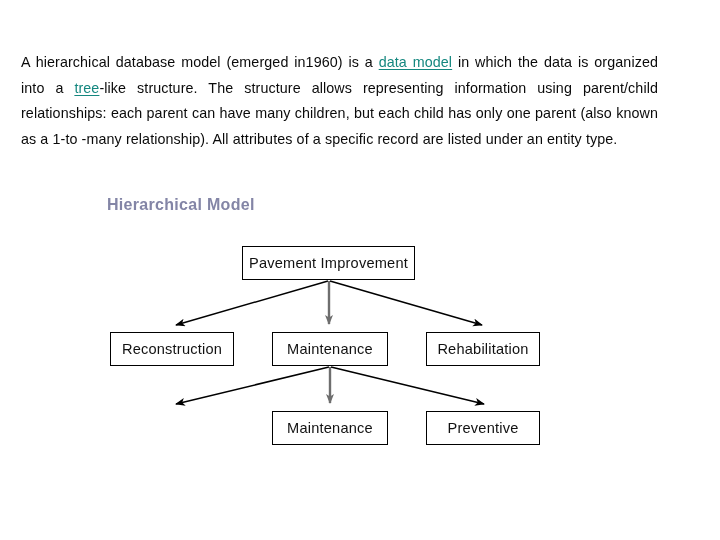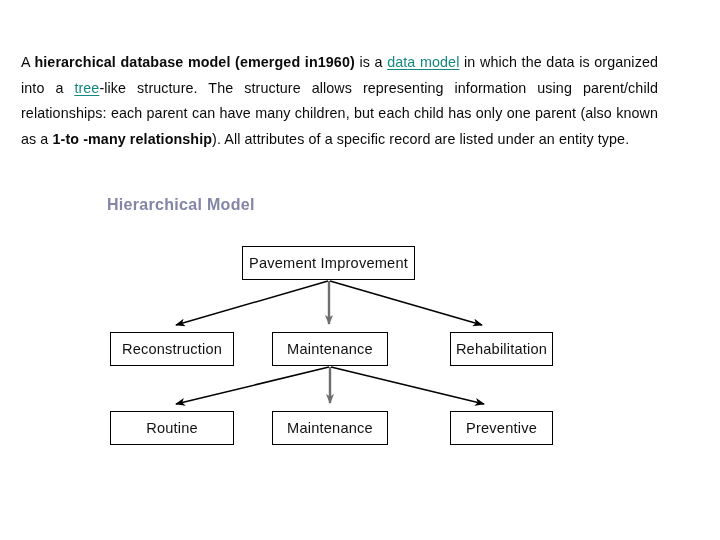--- a/index.html
+++ b/index.html
@@ -21,21 +21,21 @@
     position: absolute;
     left: 21px;
     top: 36px;
     width: 637px;
     font-size: 14.3px;
     line-height: 25.5px;
     text-align: justify;
     color: #0a0a0a;
     letter-spacing: 0.1px;
   }
-  #paragraph .b { font-weight: bold; }
+  #paragraph .b { font-weight: normal; }
   #paragraph .lnk {
     color: #14877f;
     text-decoration: underline;
     text-underline-offset: 2px;
     margin-top: 20px;
   }
 
   
   #model-heading {
     position: absolute;
@@ -73,21 +73,21 @@
 
   
   .r1 { top: 10px;  height: 34px; }
   
   .r2 { top: 96px;  height: 34px; }
   
   .r3 { top: 175px; height: 34px; }
 
   .col-left   { left: 110px; width: 124px; }
   .col-center { left: 272px; width: 116px; }
-  .col-right  { left: 450px; width: 103px; }
+  .col-right  { left: 426px; width: 114px; }
   .col-top    { left: 242px; width: 173px; }
 </style>
 </head>
 <body>
 
 <p id="paragraph"><span>A </span><span class="b">hierarchical database model (emerged in1960)</span><span> is a </span><a href="#" class="lnk">data model</a><span> in which the data is organized into a </span><a href="#" class="lnk">tree</a><span>-like structure. The structure allows representing information using parent/child relationships: each parent can have many children, but each child has only one parent (also known as a </span><span class="b">1-to -many relationship</span><span>). All attributes of a specific record are listed under an entity type.</span></p>
 
 <div id="model-heading">Hierarchical Model</div>
 
 <div id="diagram">
@@ -118,23 +118,20 @@
   <div class="node-box r2 col-left">
     <span>Reconstruction</span>
   </div>
   <div class="node-box r2 col-center">
     <span>Maintenance</span>
   </div>
   <div class="node-box r2 col-right">
     <span>Rehabilitation</span>
   </div>
 
-  <div class="node-box r3 col-left">
-    <span>Routine</span>
-  </div>
   <div class="node-box r3 col-center">
     <span>Maintenance</span>
   </div>
   <div class="node-box r3 col-right">
     <span>Preventive</span>
   </div>
 
 </div>
 
 </body></html>

